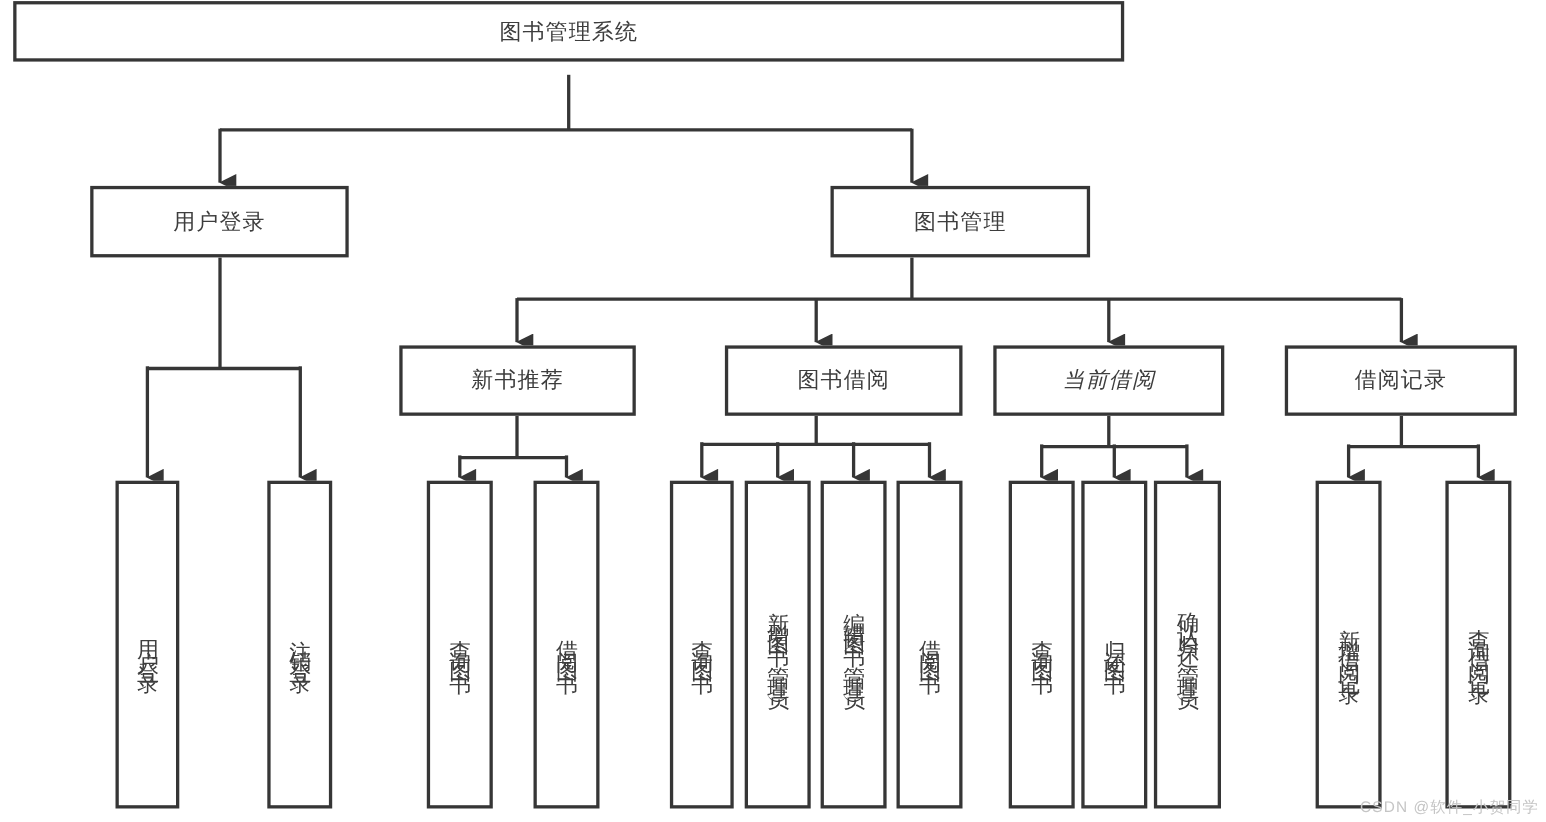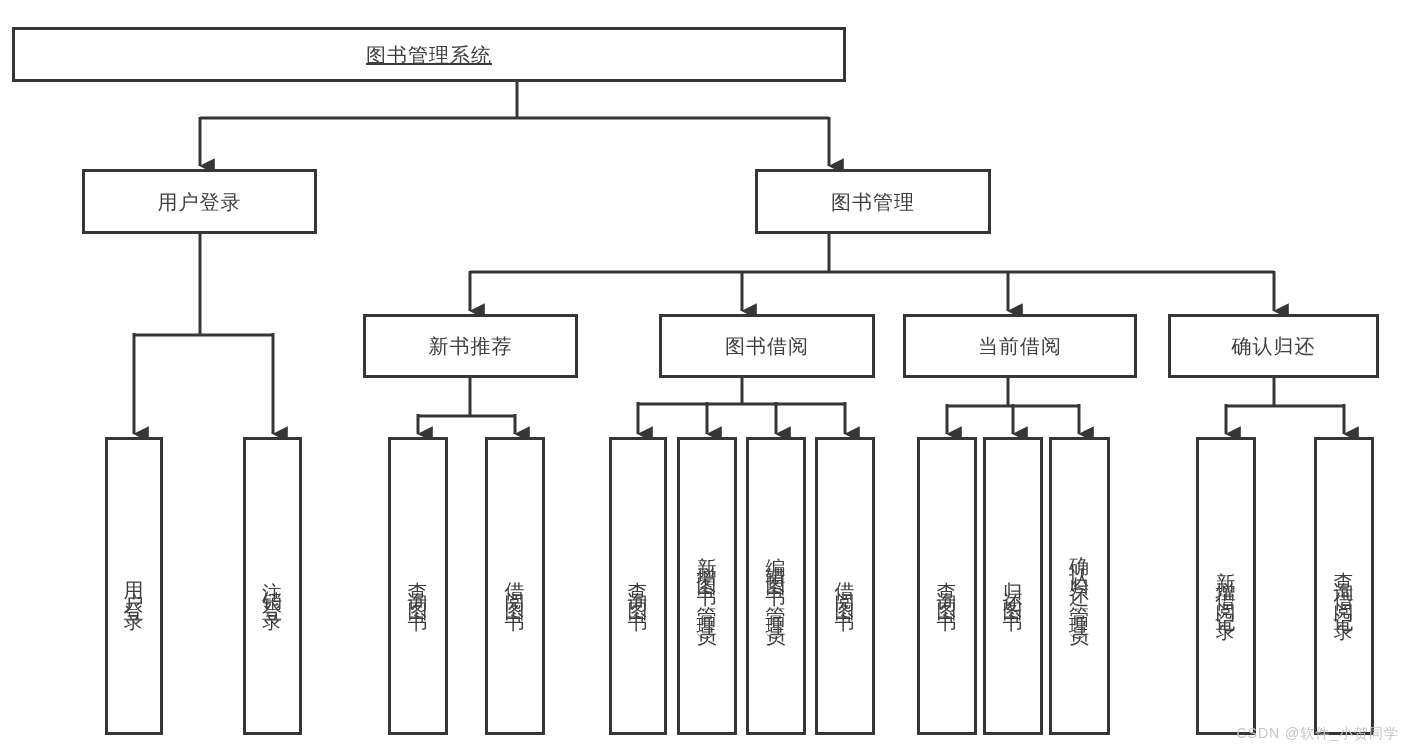--- a/index.html
+++ b/index.html
@@ -94,29 +94,29 @@
     <path class="ln" d="M947 404 V434" marker-end="url(#arr)"></path>
     <path class="ln" d="M1013 404 V434" marker-end="url(#arr)"></path>
     <path class="ln" d="M1079 404 V434" marker-end="url(#arr)"></path>
 
     <path class="ln" d="M1274 378 V406"></path>
     <path class="ln" d="M1226 406 H1344"></path>
     <path class="ln" d="M1226 404 V434" marker-end="url(#arr)"></path>
     <path class="ln" d="M1344 404 V434" marker-end="url(#arr)"></path>
   </svg>
 
-  <div class="box" style="left:12px;top:27px;width:834px;height:55px;text-decoration:underline;">图书管理系统</div>
+  <div class="box" style="left:12px;top:1px;width:1010px;height:55px;">图书管理系统</div>
 
   <div class="box" style="left:82px;top:169px;width:235px;height:65px;">用户登录</div>
   <div class="box" style="left:711px;top:169px;width:236px;height:65px;margin-left:44px;">图书管理</div>
 
   <div class="box" style="left:363px;top:314px;width:215px;height:64px;">新书推荐</div>
   <div class="box" style="left:659px;top:314px;width:216px;height:64px;">图书借阅</div>
-  <div class="box" style="left:903px;top:314px;width:234px;height:64px;">当前借阅</div>
-  <div class="box" style="left:1168px;top:314px;width:211px;height:64px;">确认归还</div>
+  <div class="box" style="left:903px;top:314px;width:210px;height:64px;font-style:italic;">当前借阅</div>
+  <div class="box" style="left:1168px;top:314px;width:211px;height:64px;">借阅记录</div>
 
   <div class="box leaf" style="left:105px;top:437px;width:58px;height:298px;">用户登录</div>
   <div class="box leaf" style="left:243px;top:437px;width:59px;height:298px;">注销登录</div>
 
   <div class="box leaf" style="left:388px;top:437px;width:60px;height:298px;">查询图书</div>
   <div class="box leaf" style="left:485px;top:437px;width:60px;height:298px;">借阅图书</div>
 
   <div class="box leaf" style="left:609px;top:437px;width:58px;height:298px;">查询图书</div>
   <div class="box leaf" style="left:677px;top:437px;width:60px;height:298px;">新增图书（管理员）</div>
   <div class="box leaf" style="left:746px;top:437px;width:60px;height:298px;">编辑图书（管理员）</div>

